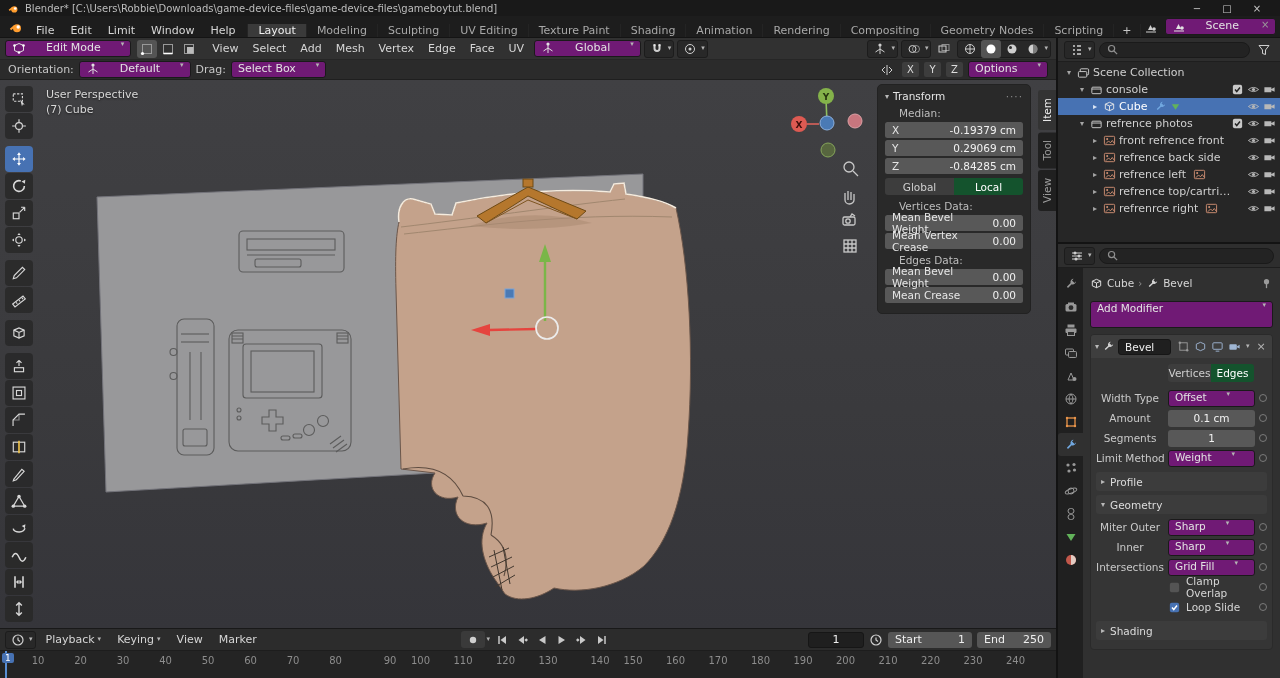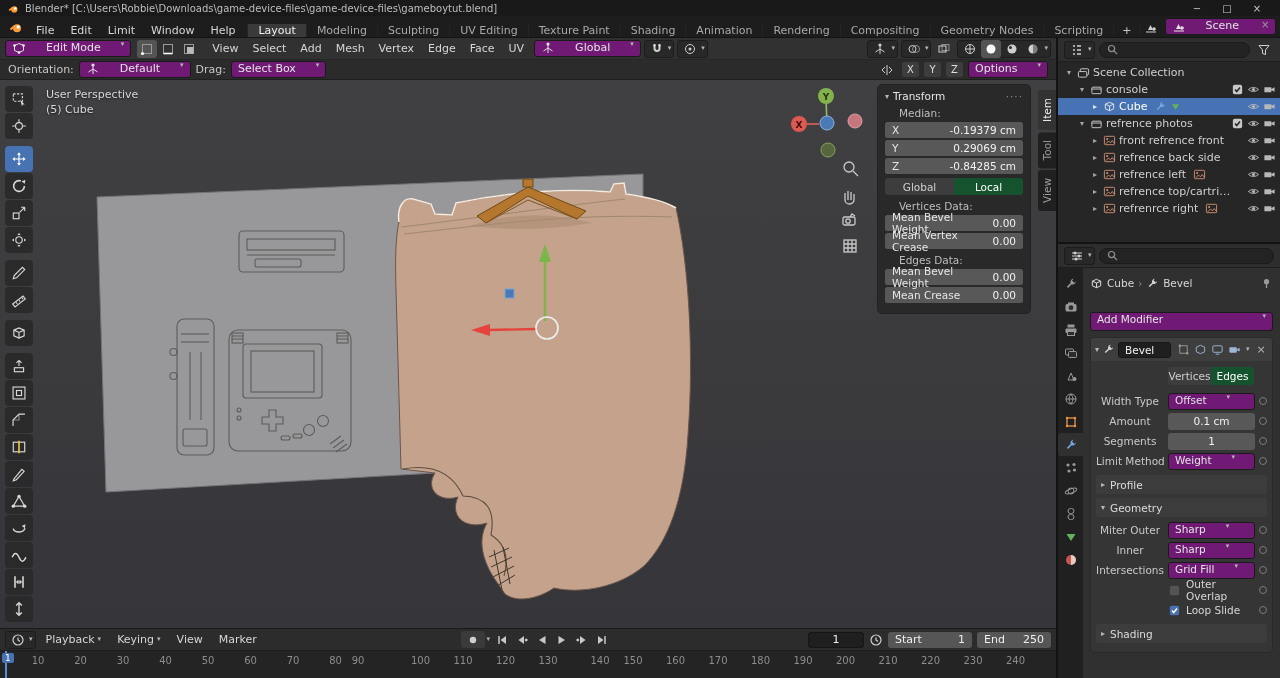--- a/index.html
+++ b/index.html
@@ -79,21 +79,21 @@
 
 .properties{flex:1;background:#303030;display:flex;flex-direction:column;min-height:0}
 .props-body{flex:1;display:flex;min-height:0}
 .props-tabs{width:25px;background:#202020;display:flex;flex-direction:column;padding-top:4px;flex:none}
 .ptab{height:23px;display:flex;align-items:center;justify-content:center;color:#989898}
 .ptab.active{background:#303030;color:#e0e0e0;border-radius:3px 0 0 3px}
 .props-content{flex:1;padding:5px 7px;min-width:0;font-size:10.5px}
 .breadcrumb{display:flex;align-items:center;gap:4px;height:20px;color:#d6d6d6}
 .bc-sep{color:#909090;font-size:10px}
 .bc-pin{margin-left:auto;color:#9a9a9a}
-.addmod{width:100%;height:19px;margin:19px 0 6px}
+.addmod{width:100%;height:27px;margin:8px 0 6px}
 .addmod .chev{margin-left:auto}
 .mod-panel{background:#353535;border:1px solid #2a2a2a;border-radius:4px;overflow:hidden}
 .mod-header{height:23px;background:#3e3e3e;display:flex;align-items:center;gap:3px;padding:0 4px}
 .mod-name{background:#1f1f1f;border:1px solid #161616;border-radius:3px;height:16px;display:flex;align-items:center;padding:0 6px;color:#f0f0f0;width:54px}
 .mod-toggles{display:flex;gap:1px;margin-left:2px}
 .mtg{width:16px;height:16px;display:flex;align-items:center;justify-content:center;color:#9fb6d4}
 .mtg.off{color:#9a9a9a}
 .mod-x{margin-left:2px;color:#b5b5b5;font-size:11px;width:14px;text-align:center}
 .mod-body{padding:4px 5px 6px}
 .seg2{display:flex;height:18px;border-radius:3px;overflow:hidden;margin:2px 13px 6px 72px}
@@ -438,21 +438,21 @@
               <path d="M850 137l2-3 3 2"></path>
             </g>
           <g>
               <rect x="844" y="160" width="12" height="12"></rect>
               <path d="M848 160v12M852 160v12M844 164h12M844 168h12"></path>
             </g>
         </g>
       </svg>
 
       <div class="vp-label" style="top:8px">User Perspective</div>
-      <div class="vp-label" style="top:23px">(5) Cube</div>
+      <div class="vp-label" style="top:23px">(7) Cube</div>
 
       <div class="vtoolbar" id="vtoolbar">
           <div class="vtool">
             <svg class="ic big" viewBox="0 0 14 14">
               <rect x="2" y="2.5" width="8" height="6.5" fill="none" stroke="currentColor" stroke-dasharray="2 1.3"></rect>
               <path d="M8 7.5l4 4.5-1.6-.3-.8 1.6z" fill="currentColor"></path>
             </svg>
           </div>
           <div class="vtool">
             <svg class="ic big" viewBox="0 0 14 14">
@@ -711,21 +711,21 @@
       <div class="tl-ruler">
         <div id="ticks">
             <span class="tick" style="left:38px">10</span>
             <span class="tick" style="left:80.5px">20</span>
             <span class="tick" style="left:123px">30</span>
             <span class="tick" style="left:165.5px">40</span>
             <span class="tick" style="left:208px">50</span>
             <span class="tick" style="left:250.5px">60</span>
             <span class="tick" style="left:293px">70</span>
             <span class="tick" style="left:335.5px">80</span>
-            <span class="tick" style="left:358px">90</span>
+            <span class="tick" style="left:390px">90</span>
             <span class="tick" style="left:420.5px">100</span>
             <span class="tick" style="left:463px">110</span>
             <span class="tick" style="left:505.5px">120</span>
             <span class="tick" style="left:548px">130</span>
             <span class="tick" style="left:600px">140</span>
             <span class="tick" style="left:633px">150</span>
             <span class="tick" style="left:675.5px">160</span>
             <span class="tick" style="left:718px">170</span>
             <span class="tick" style="left:760.5px">180</span>
             <span class="tick" style="left:803px">190</span>
@@ -1236,21 +1236,21 @@
                     <span class="pdot"></span>
                   </div>
                 </div>
               <div id="check-rows">
                   <div class="prow">
                     <span class="plabel"></span>
                     <div class="pctrl pcheck">
                       <svg class="ic sm" viewBox="0 0 14 14">
                         <rect x="2" y="2" width="10" height="10" rx="2" fill="#545454"></rect>
                       </svg>
-                      <span>Outer Overlap</span>
+                      <span>Clamp Overlap</span>
                     </div>
                     <span class="pdot"></span>
                   </div>
                   <div class="prow">
                     <span class="plabel"></span>
                     <div class="pctrl pcheck">
                       <svg class="ic sm" viewBox="0 0 14 14">
                         <rect x="2" y="2" width="10" height="10" rx="2" fill="#4772b3"></rect>
                         <path d="M4.3 7l1.9 2.2 3.5-4.4" stroke="#fff" stroke-width="1.5" fill="none"></path>
                       </svg>

